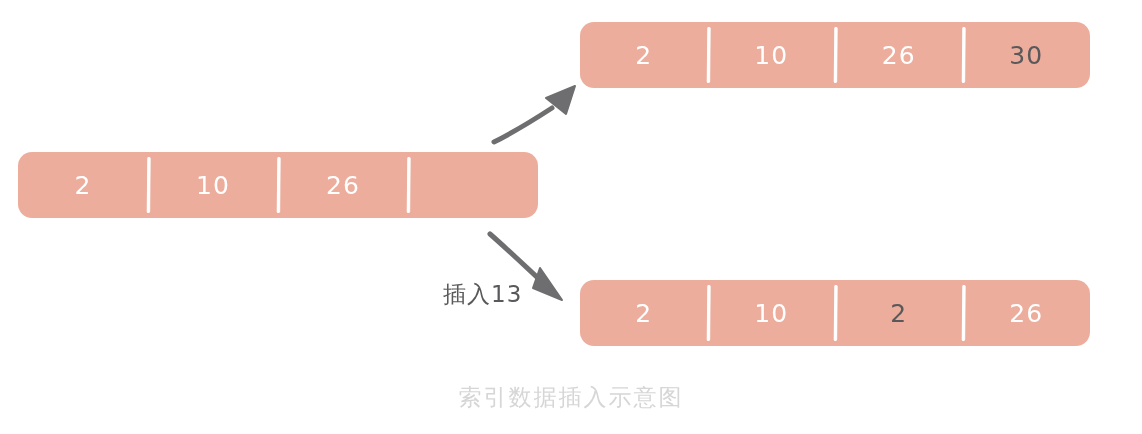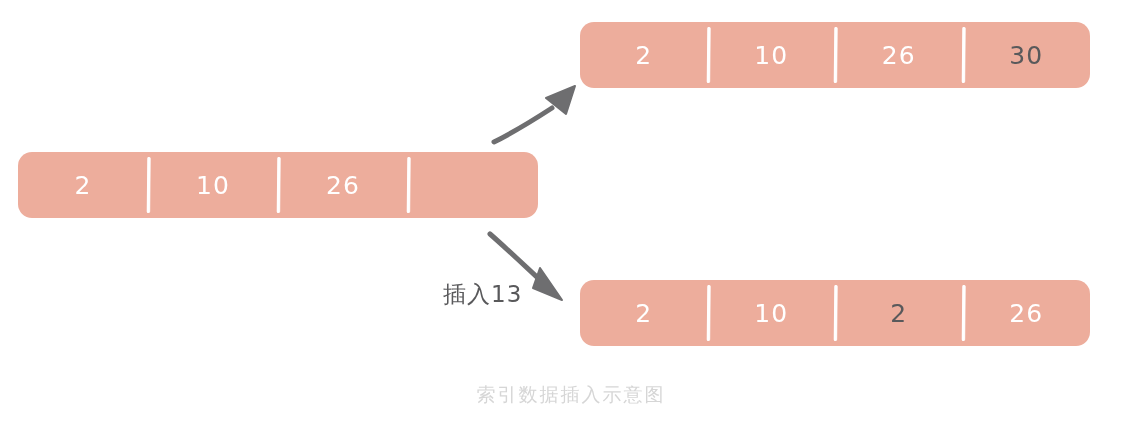--- a/index.html
+++ b/index.html
@@ -61,21 +61,21 @@
     letter-spacing:1px;
   }
   #label-insert-30{left:450px;top:72px;}
   #label-insert-13{left:425px;top:279px;margin-left:18px;}
 
   
   #caption{
     position:absolute;
     left:0;top:382px;width:1142px;
     text-align:center;
-    font-size:19px;
+    font-size:23px;
     letter-spacing:2px;
     color:#d6d6d6;
   }
 </style>
 </head>
 <body>
 
 <div class="stage">
 
   <div class="array" id="array-left">

